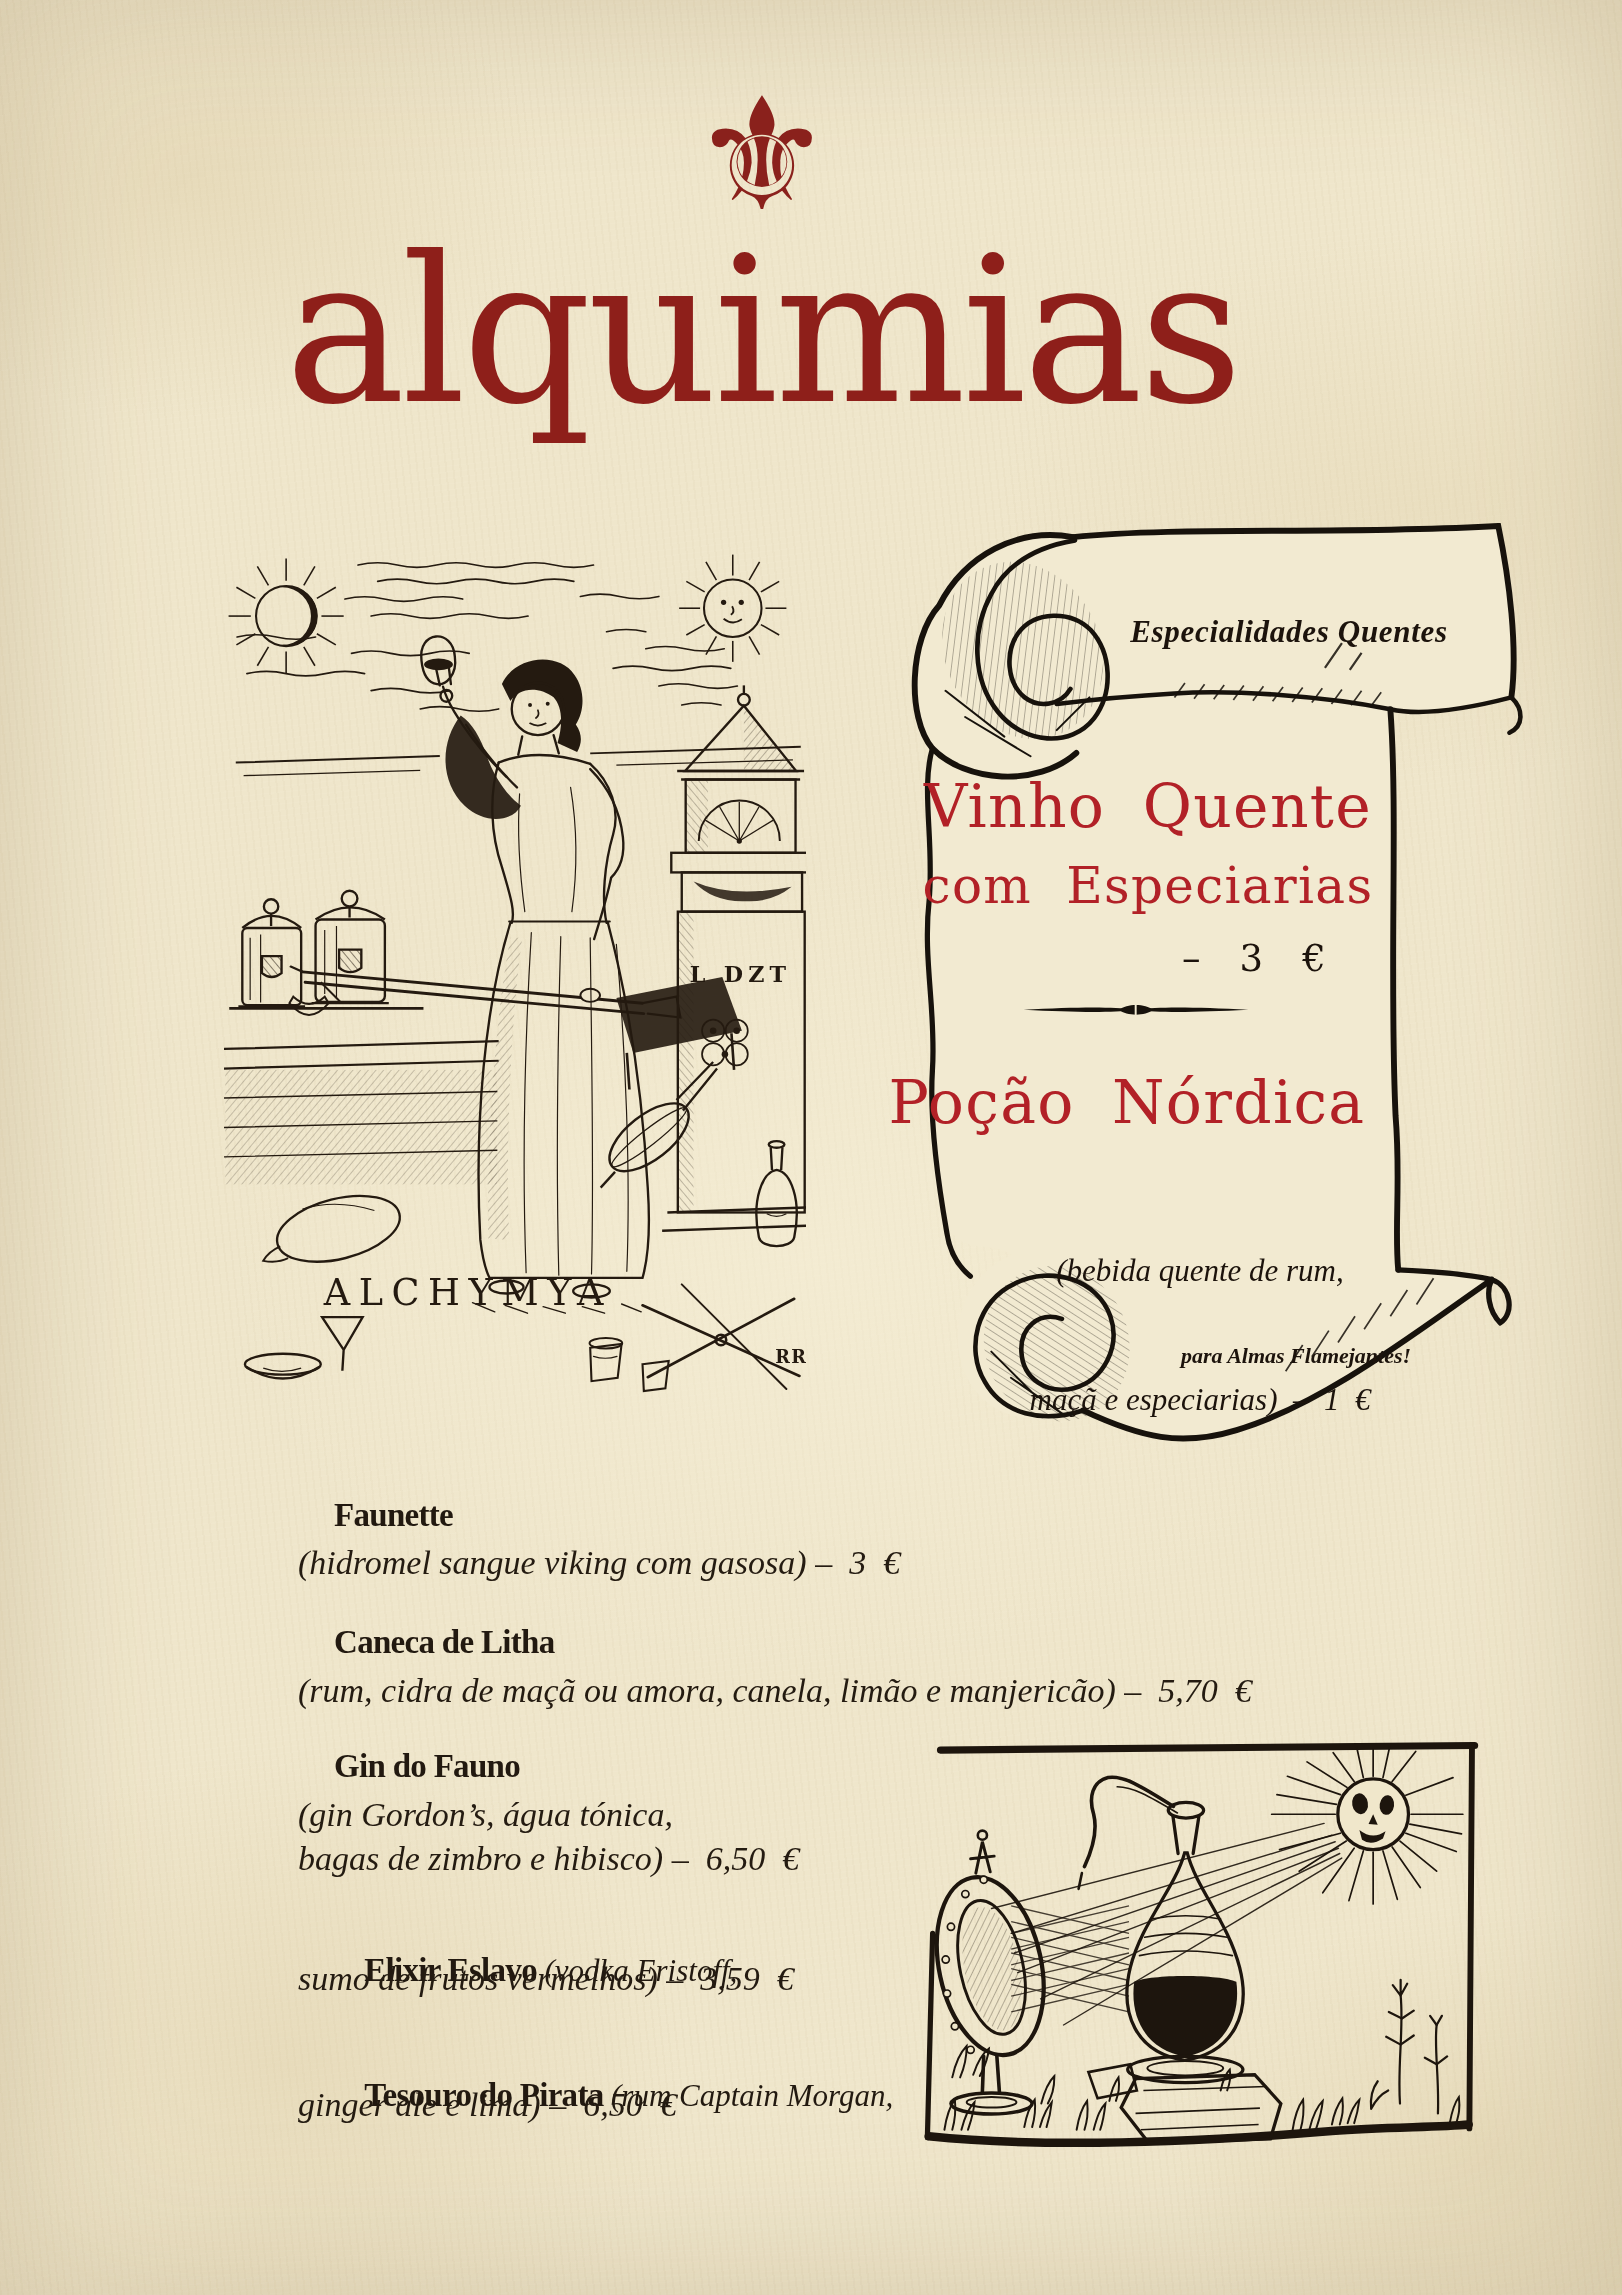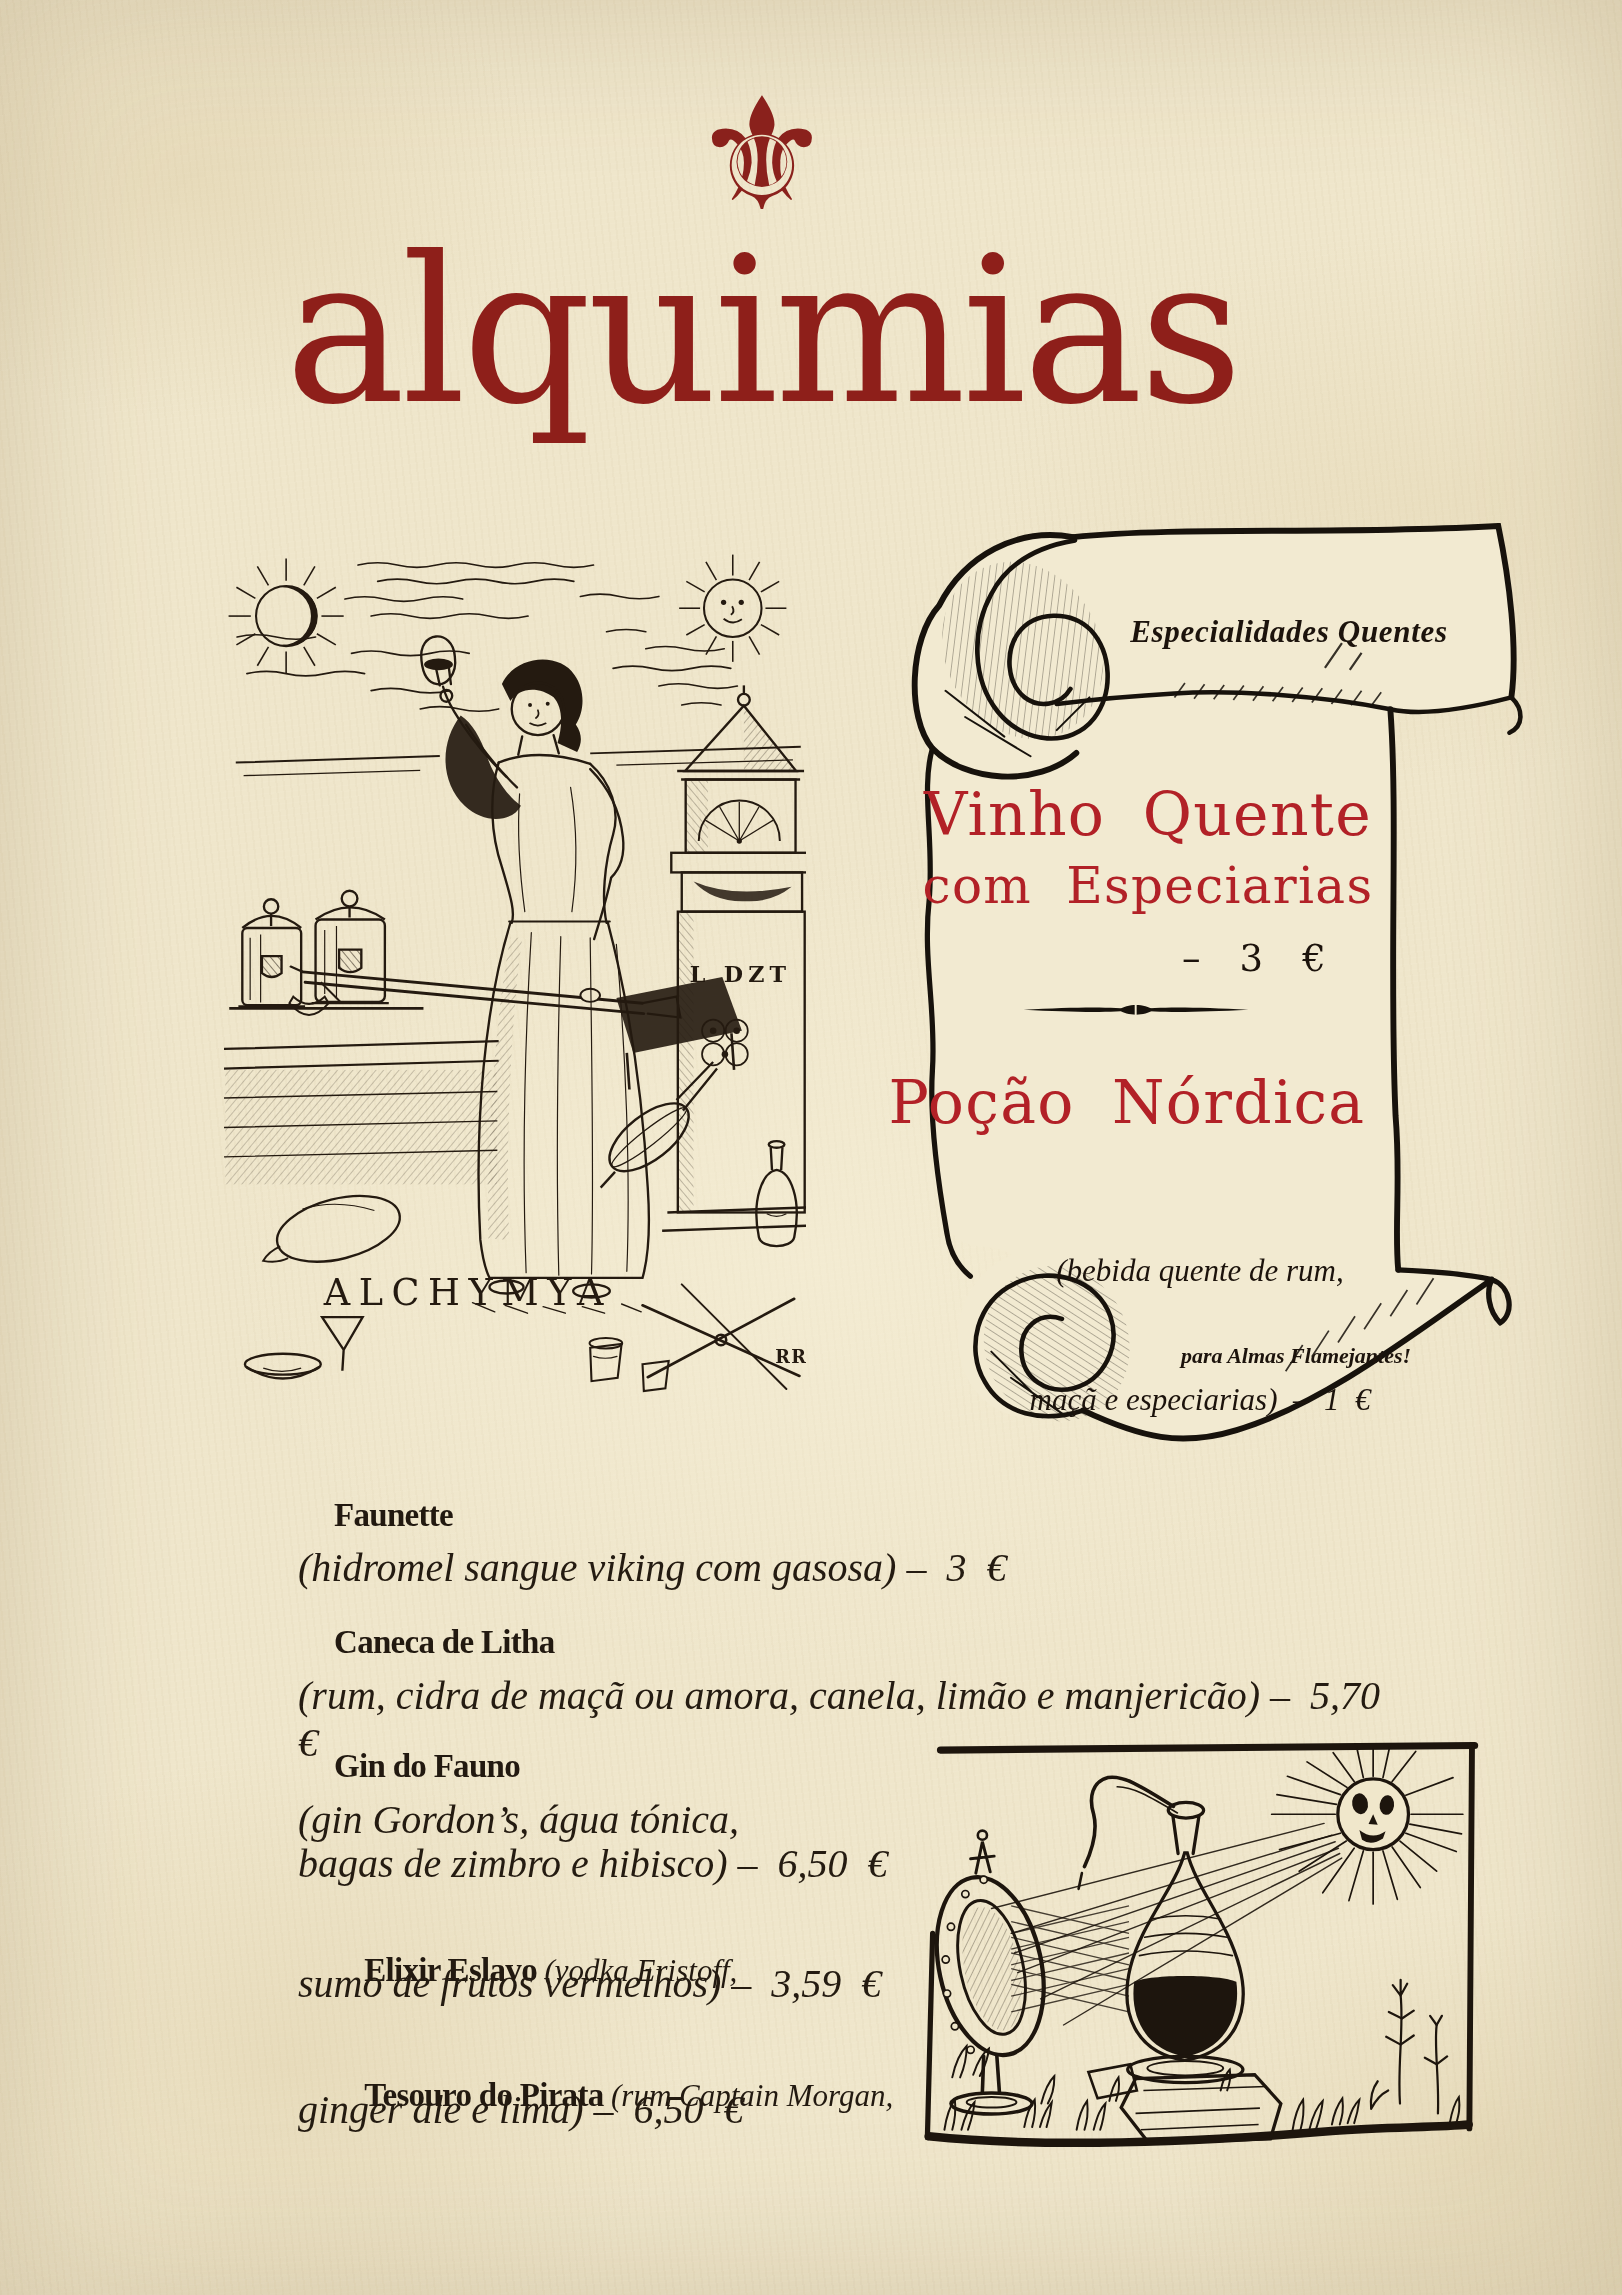--- a/index.html
+++ b/index.html
@@ -23,32 +23,32 @@
     font-family:"DejaVu Sans",sans-serif;font-size:156px;line-height:1;color:#8a211c;}
   #title{left:762px;top:230px;transform:translateX(-50%);
     font-family:"DejaVu Serif",serif;font-size:202px;line-height:1;
     letter-spacing:-3.9px;color:#8e1f1a;white-space:nowrap;}
   
   .scrolltxt{color:#1c130c;}
   #scroll-header{left:1060px;top:614px;width:458px;text-align:center;
     font-size:31px;font-weight:bold;font-style:italic;letter-spacing:0.7px;}
   .redhead{font-family:"DejaVu Serif",serif;color:#b22127;letter-spacing:1.3px;word-spacing:17px;
     text-align:center;white-space:nowrap;}
-  #vinho{left:906px;top:771px;width:484px;font-size:60px;margin-top:8px;}
+  #vinho{left:906px;top:771px;width:484px;font-size:60px;}
   #comesp{left:906px;top:857px;width:484px;font-size:50px;}
   #price1{left:906px;top:937px;width:425px;text-align:right;
     font-family:"DejaVu Serif",serif;font-size:37px;letter-spacing:5.2px;white-space:pre-wrap;}
   #pocao{left:885px;top:1067px;width:484px;font-size:60px;}
   #pocao-desc{left:948px;top:1163px;width:504px;text-align:center;
     font-style:italic;font-size:31px;line-height:43px;white-space:pre-wrap;}
   #scroll-footer{left:1106px;top:1343px;width:380px;text-align:center;
     font-size:22px;font-weight:bold;font-style:italic;}
   
   .mname{font-weight:bold;font-size:33px;color:#221910;letter-spacing:-0.7px;white-space:pre-wrap;margin-left:36px;}
-  .mdesc{font-style:italic;font-size:40px;color:#241b11;white-space:pre-wrap;}
+  .mdesc{font-style:italic;font-size:34px;color:#241b11;white-space:pre-wrap;}
   .mline{left:298px;width:1112px;}
   .inlined{font-style:italic;font-weight:normal;font-size:31px;letter-spacing:0;}
 </style>
 </head>
 <body>
 
 <div id="page">
 
   <div class="abs" id="fleur">⚜</div>
 

